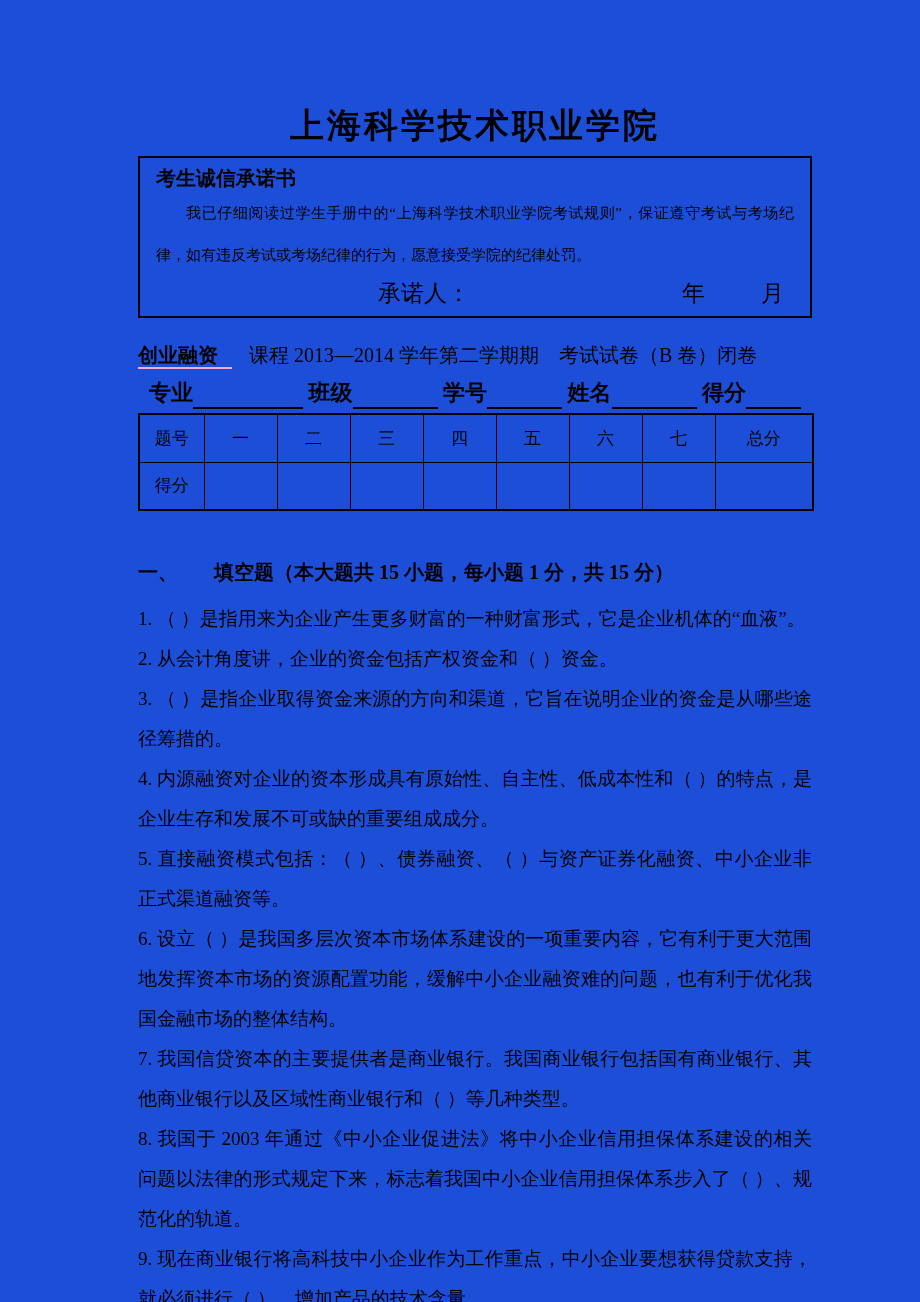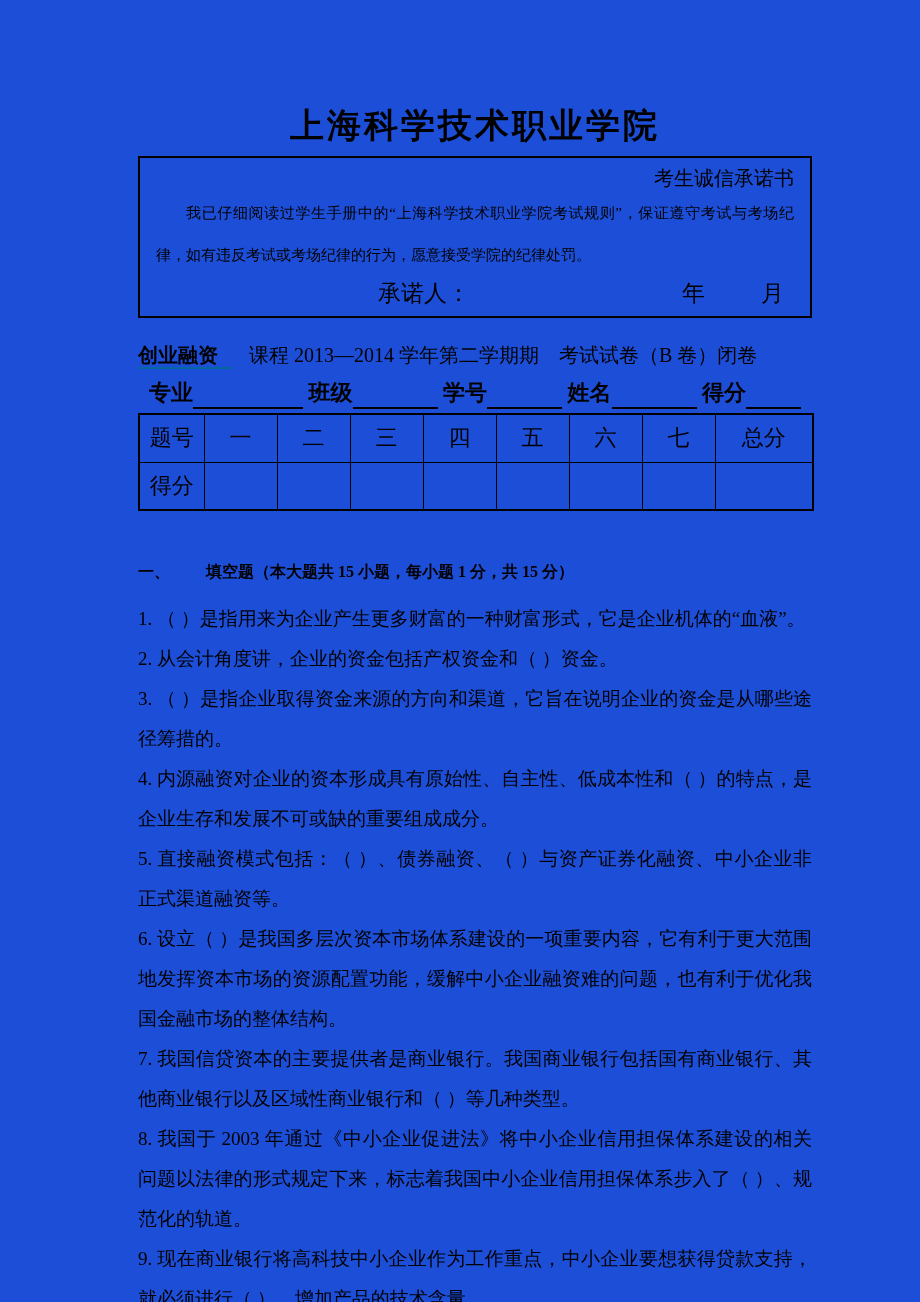--- a/index.html
+++ b/index.html
@@ -24,22 +24,22 @@
     text-align: center;
     letter-spacing: 3px;
     line-height: 1.3;
   }
   .pledge-box {
     margin-top: 8px;
     border: 2px solid #000;
     padding: 6px 16px 8px 16px;
   }
   .pledge-title {
-    text-align: right;
-    font-weight: normal;
+    text-align: left;
+    font-weight: bold;
     font-size: 20px;
     line-height: 28px;
   }
   .pledge-body {
     font-size: 15px;
     line-height: 42px;
     text-indent: 2em;
     text-align: justify;
   }
   .pledge-signature-row {
@@ -54,21 +54,21 @@
   .pledge-year-label { margin-left: auto; }
   .pledge-month-label { margin-left: 56px; }
   .course-line {
     margin-top: 22px;
     font-size: 20px;
     line-height: 30px;
     white-space: nowrap;
   }
   .course-name-underlined {
     font-weight: bold;
-    border-bottom: 2px solid #0369a1;
+    border-bottom: 2px solid #f9a8d4;
     padding-right: 14px;
     padding-bottom: 1px;
   }
   .course-line-rest { margin-left: 12px; }
   .student-info-line {
     margin-top: 7px;
     font-size: 22px;
     font-weight: bold;
     line-height: 32px;
     white-space: nowrap;
@@ -89,26 +89,26 @@
     width: 674px;
     border-collapse: collapse;
     border: 2px solid #000;
     table-layout: fixed;
   }
   .score-table td {
     border: 1.5px solid #000;
     height: 48px;
     text-align: center;
     vertical-align: middle;
-    font-size: 22px;
+    font-size: 17px;
   }
   .score-table td.label-cell { text-align: center; }
   .section-heading {
     margin-top: 46px;
-    font-size: 16px;
+    font-size: 20px;
     font-weight: bold;
     line-height: 30px;
   }
   .section-title { margin-left: 36px; }
   .question-list {
     margin-top: 12px;
     font-size: 19px;
     line-height: 40px;
     text-align: justify;
   }

